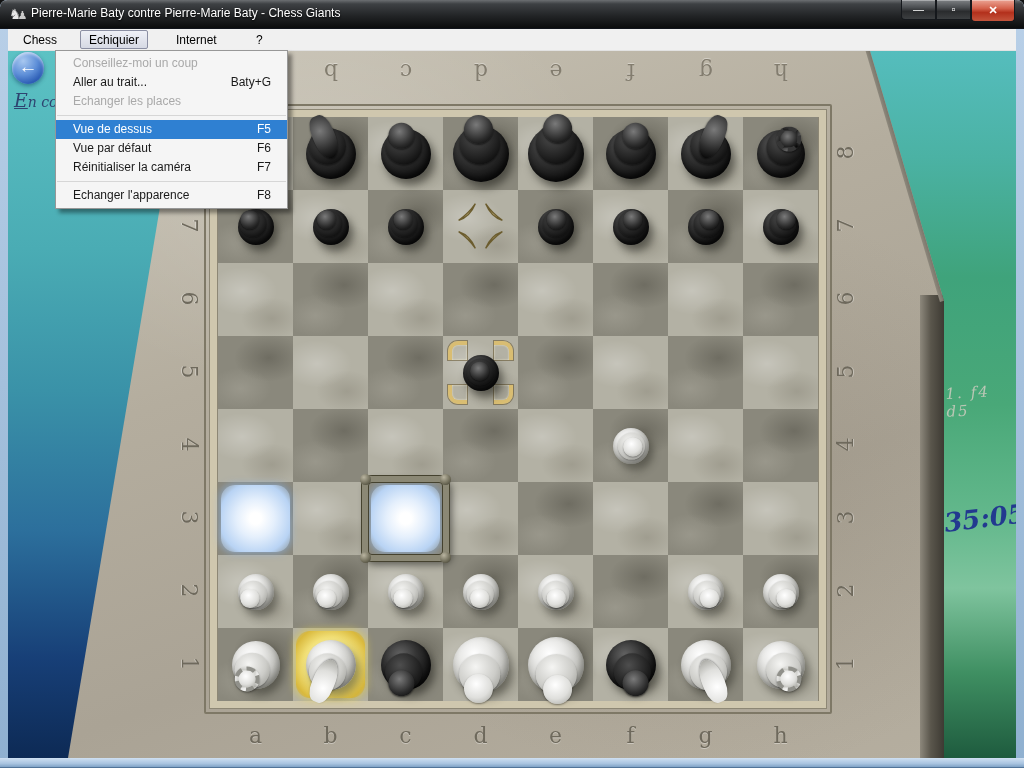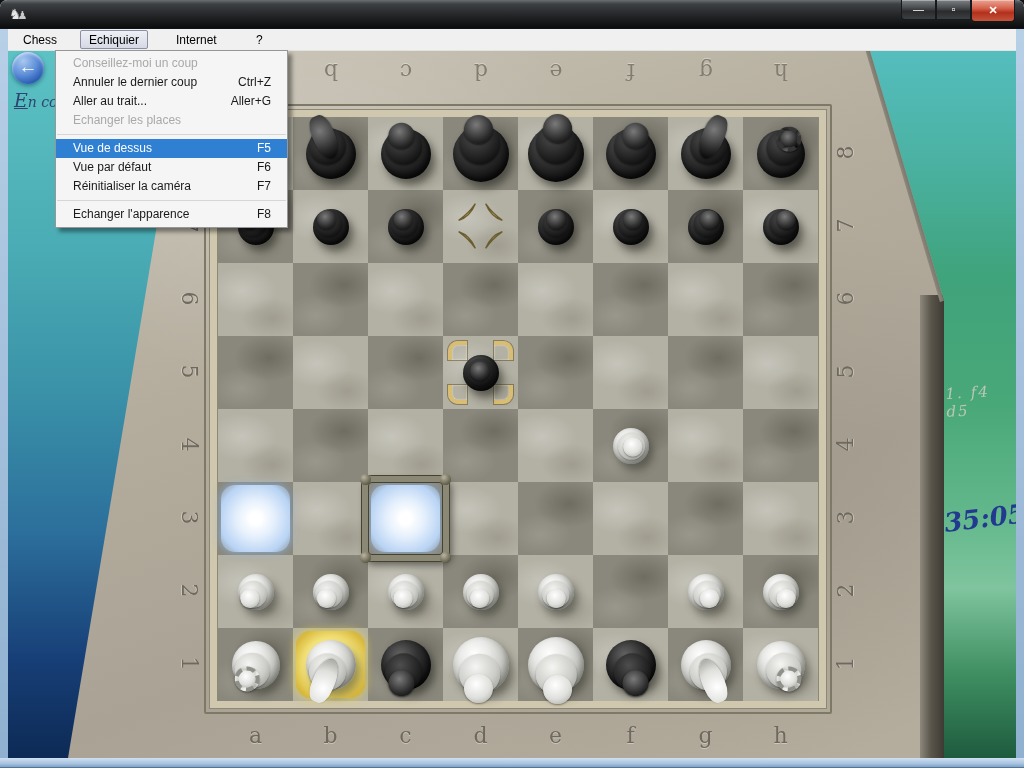--- a/index.html
+++ b/index.html
@@ -119,20 +119,21 @@
   #bottomborder{position:absolute;left:0;top:758px;width:1024px;height:10px;
     background:linear-gradient(180deg,#cfe0f2 0%,#a9c4e0 55%,#7fa2c6 90%,#24466a 100%);}
 </style>
 </head>
 <body>
 
 <div id="win">
 
   <div id="titlebar">
     <span id="appicon"><span>♞</span><span class="pw">♟</span></span>
+    <span id="wtitle">Pierre-Marie Baty contre Pierre-Marie Baty - Chess Giants</span>
     <span class="winbtn" id="btn-min">—</span>
     <span class="winbtn" id="btn-max">▫</span>
     <span class="winbtn" id="btn-close">✕</span>
   </div>
 
   <div id="menubar">
       <div class="mbitem" style="left: 6px;">Chess</div>
       <div class="mbitem active" style="left: 72px;">Echiquier</div>
       <div class="mbitem" style="left: 159px;">Internet</div>
       <div class="mbitem" style="left: 239px;">?</div>
@@ -426,22 +427,21 @@
       </div>
 
     <div id="backbtn">←</div>
     <div id="backlabel">En cou</div>
     <div id="movelist">1. f4 d5</div>
     <div id="clock">35:05</div>
   </div>
 
   <div id="dropdown">
       <div class="mi disabled"><span class="ml">Conseillez-moi un coup</span></div>
-      <div class="mi normal"><span class="ml">Annuler le dernier coup</span><span class="ms">Ctrl+Z</span></div>
-      <div class="mi normal"><span class="ml">Aller au trait...</span><span class="ms">Aller+G</span></div>
+      <div class="mi normal"><span class="ml">Aller au trait...</span><span class="ms">Baty+G</span></div>
       <div class="mi disabled"><span class="ml">Echanger les places</span></div>
       <div class="msep"></div>
       <div class="mi highlighted"><span class="ml">Vue de dessus</span><span class="ms">F5</span></div>
       <div class="mi normal"><span class="ml">Vue par défaut</span><span class="ms">F6</span></div>
       <div class="mi normal"><span class="ml">Réinitialiser la caméra</span><span class="ms">F7</span></div>
       <div class="msep"></div>
       <div class="mi normal"><span class="ml">Echanger l'apparence</span><span class="ms">F8</span></div>
     </div>
 
   <div id="bottomborder"></div>

